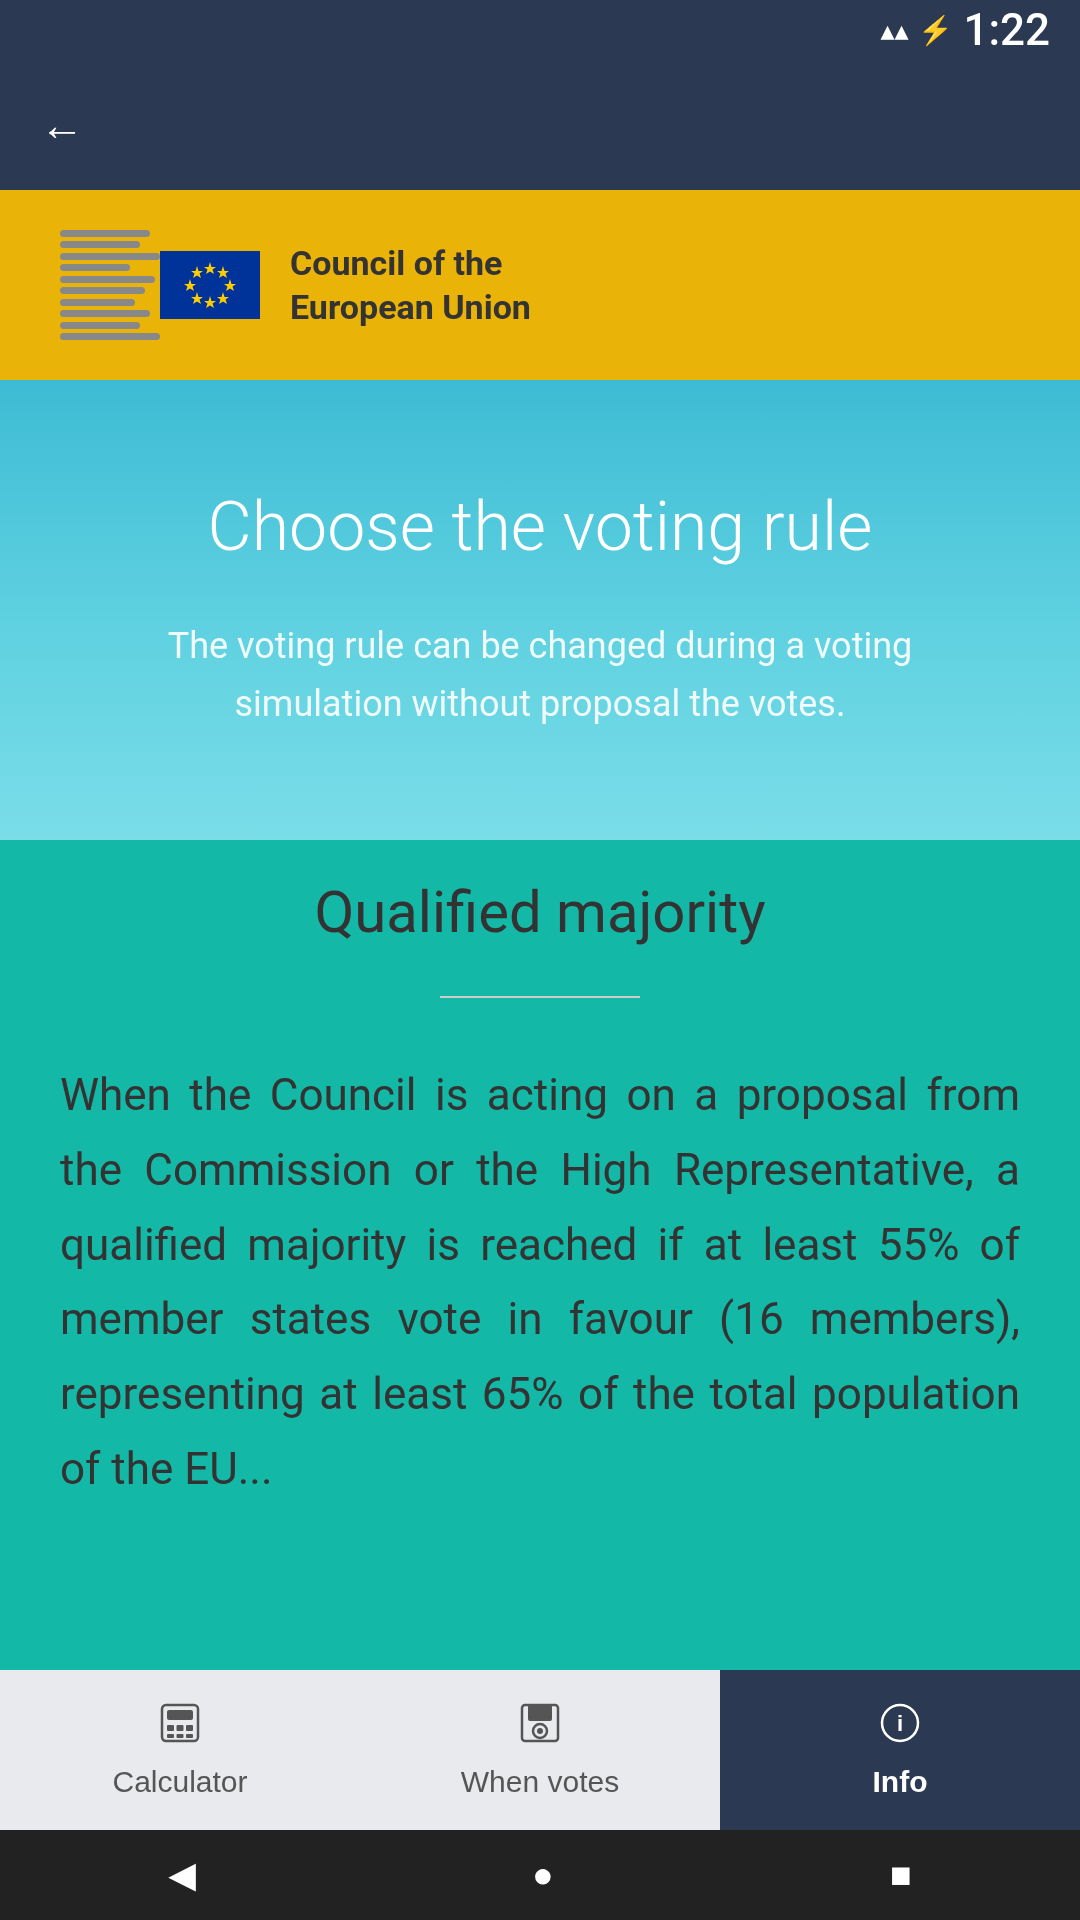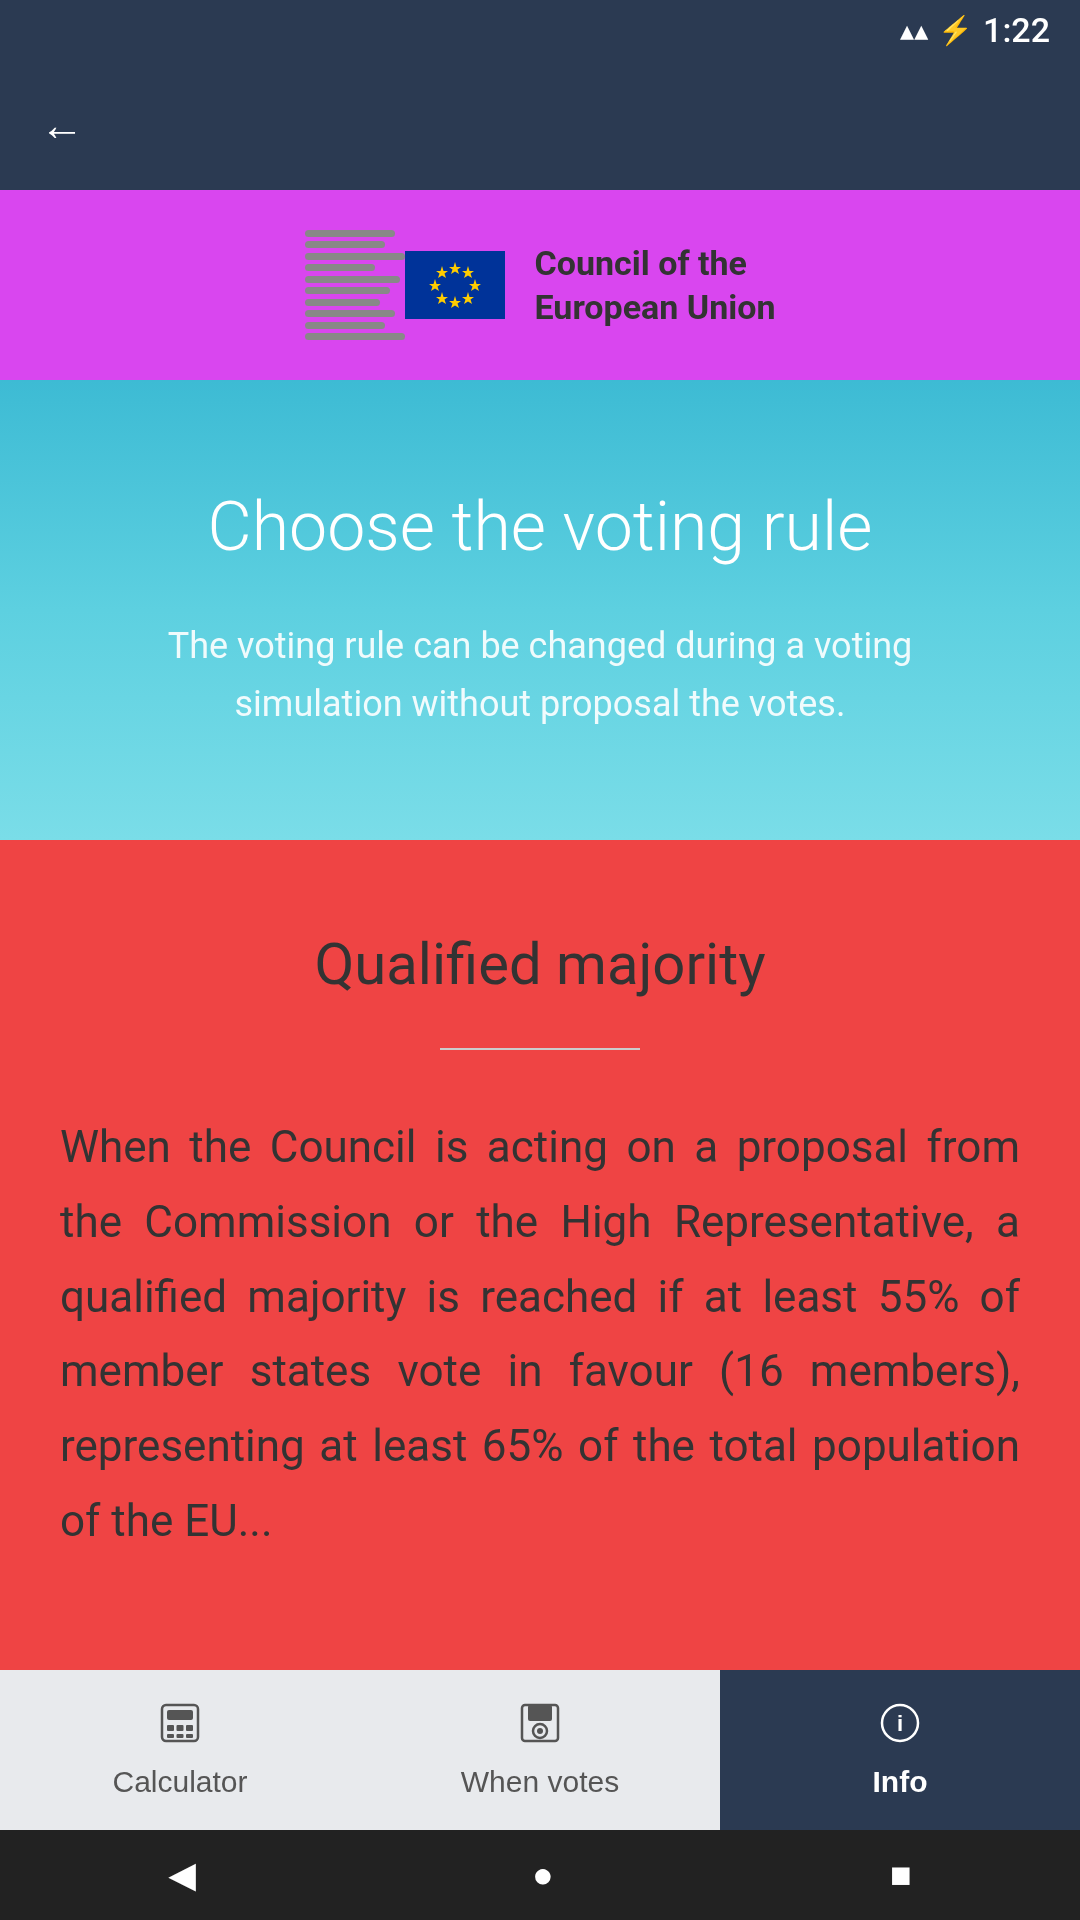--- a/index.html
+++ b/index.html
@@ -24,21 +24,21 @@
       padding: 0 30px;
       gap: 14px;
     }
     .status-bar-icons {
       display: flex;
       align-items: center;
       gap: 10px;
     }
     .status-time {
       color: white;
-      font-size: 34px;
+      font-size: 44px;
       font-weight: 500;
     }
     .status-icon {
       color: white;
       font-size: 28px;
     }
 
     
     .top-bar {
       background: #2b3a52;
@@ -59,25 +59,24 @@
       position: absolute;
       left: 50%;
       transform: translateX(-50%);
       color: white;
       font-size: 46px;
       font-weight: 700;
     }
 
     
     .logo-section {
-      background: #d946ef;
+      background: #eab308;
       padding: 40px 60px;
       display: flex;
       align-items: center;
-      justify-content: center;
       gap: 30px;
     }
     .logo-graphic {
       display: flex;
       align-items: center;
     }
     .eu-flag {
       width: 100px;
       height: 68px;
       background: #003399;
@@ -113,23 +112,23 @@
     }
     .hero-subtitle {
       color: rgba(255,255,255,0.9);
       font-size: 36px;
       line-height: 1.6;
       max-width: 800px;
     }
 
     
     .content-section {
-      background: #ef4444;
+      background: #14b8a6;
       flex: 1;
-      padding: 90px 60px 40px;
+      padding: 38px 60px 40px;
     }
     .section-title {
       text-align: center;
       font-size: 58px;
       font-weight: 400;
       color: #333;
       margin-bottom: 50px;
     }
     .divider {
       width: 200px;

